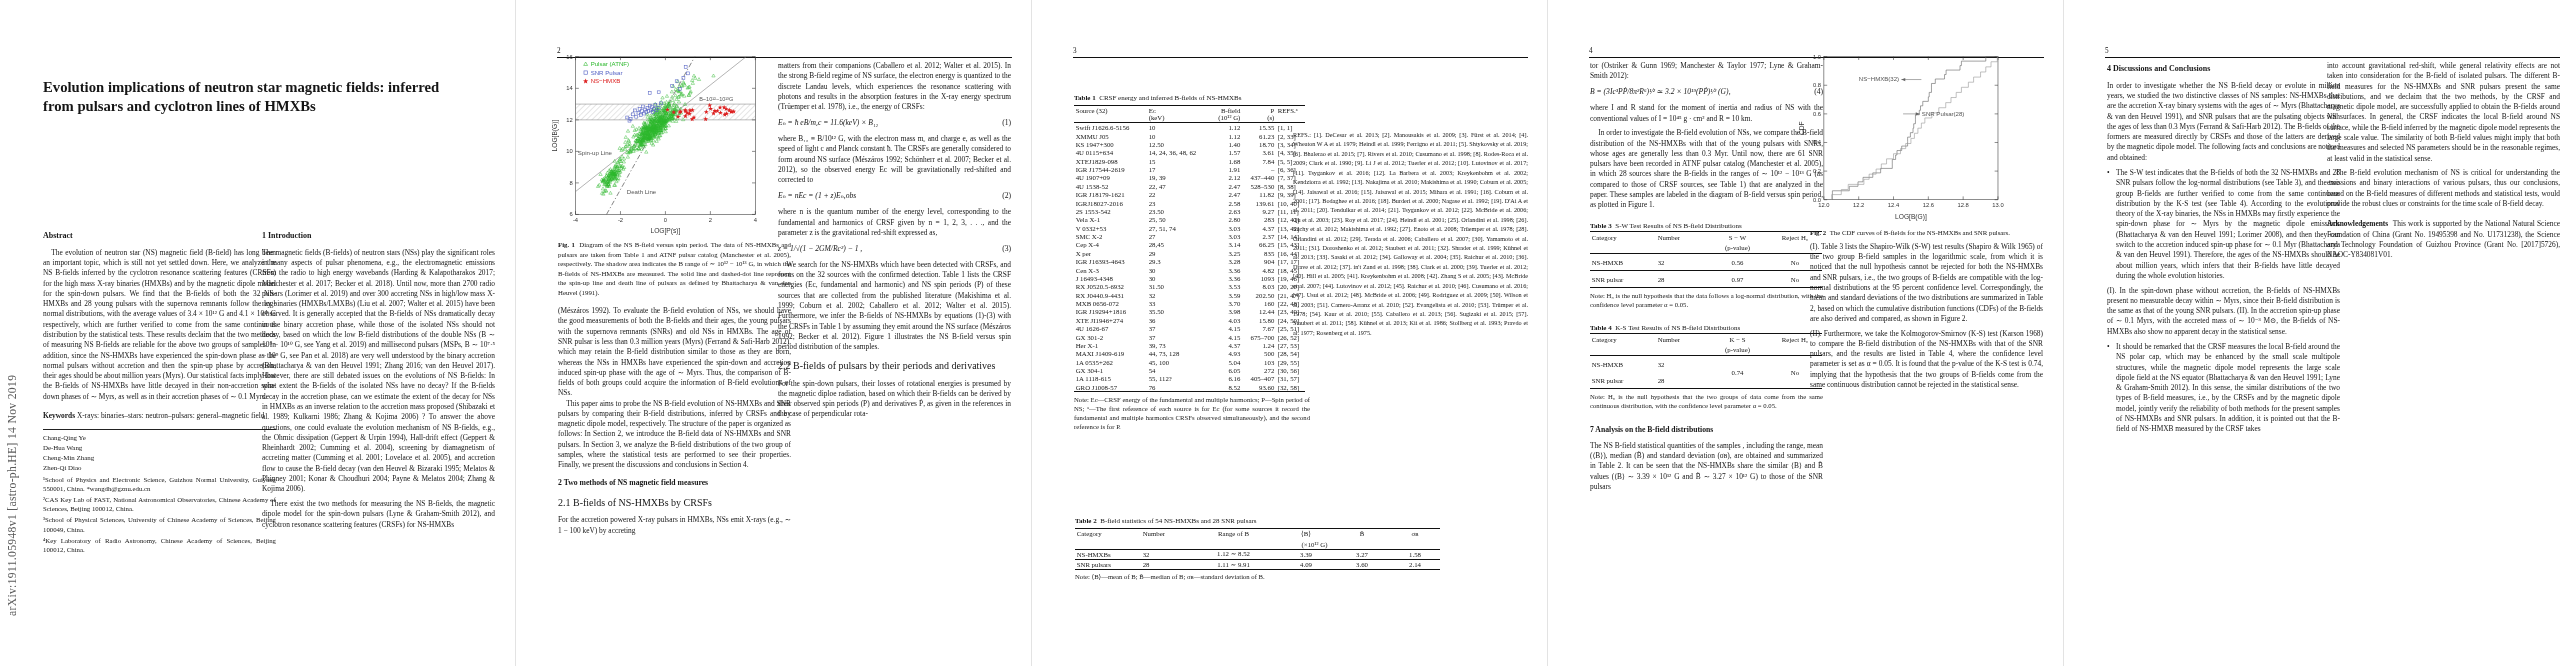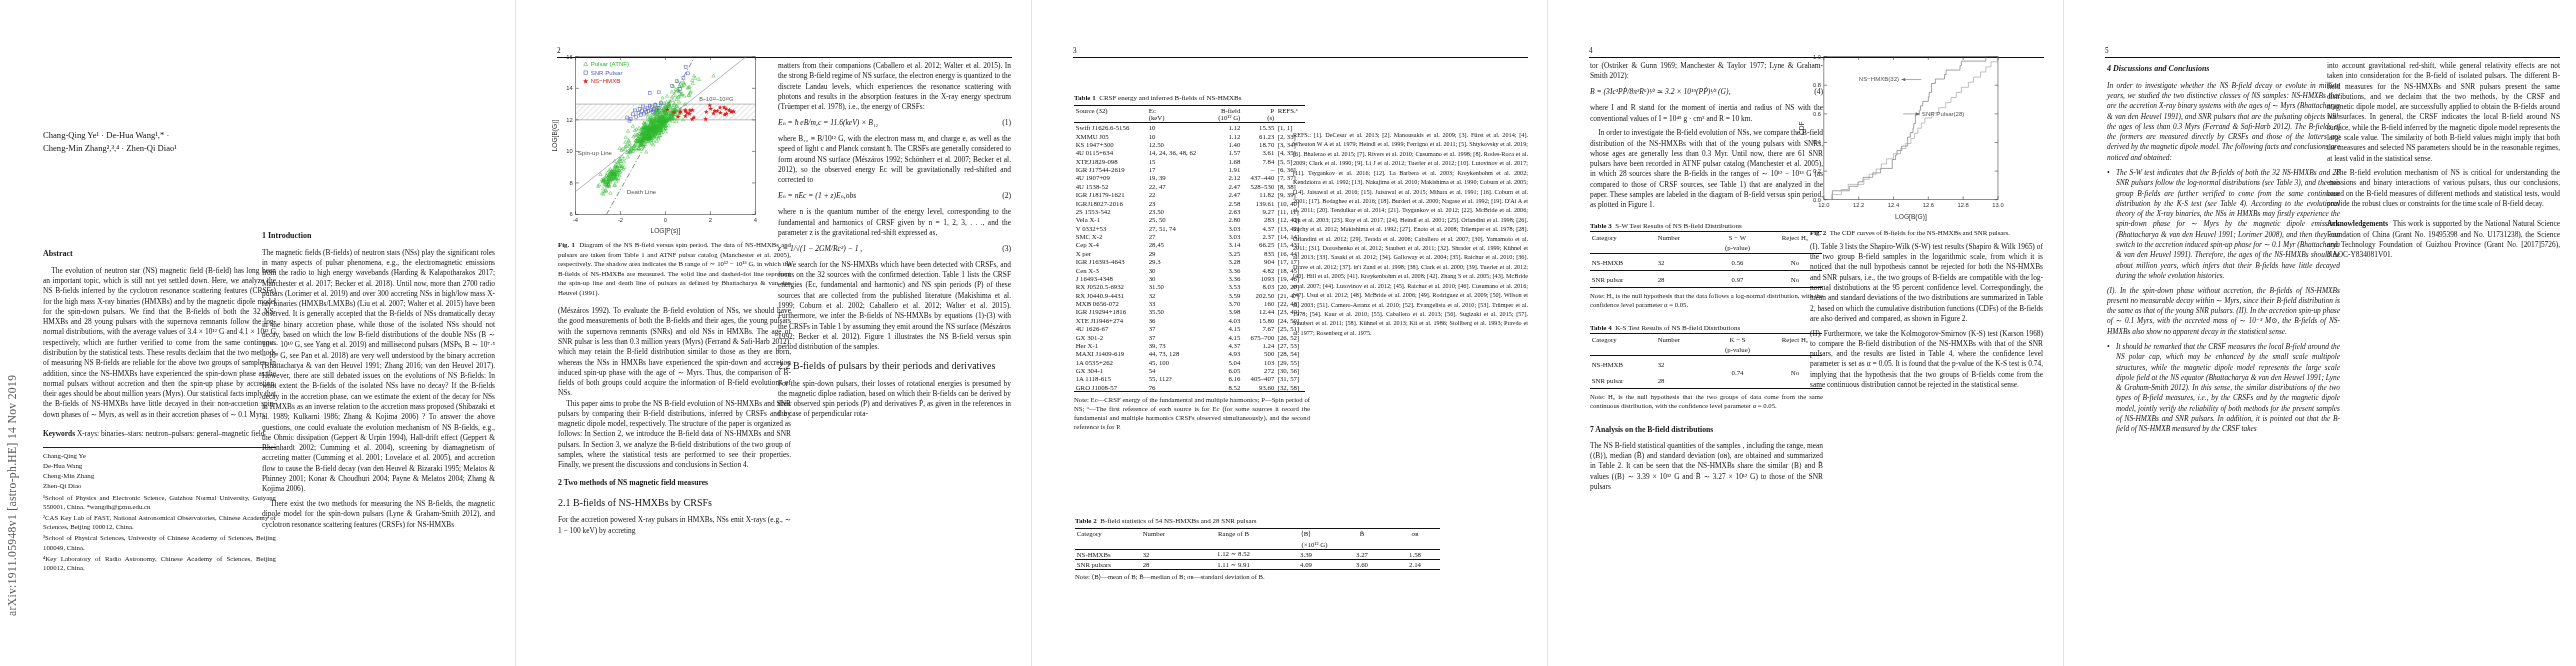--- a/index.html
+++ b/index.html
@@ -45,25 +45,22 @@
   .figwrap{position:absolute;}
   svg text{font-family:"Liberation Sans","DejaVu Sans",sans-serif;}
 </style>
 </head>
 <body>
 
 <div class="sheet">
 
   <section class="page">
     <div class="arxiv">arXiv:1911.05948v1  [astro-ph.HE]  14 Nov 2019</div>
-    <div class="authors">
-      <div>Chang-Qing Ye¹ · De-Hua Wang¹,* ·</div>
-      <div>Cheng-Min Zhang²,³,⁴ · Zhen-Qi Diao¹</div>
-    </div>
-    <div class="col" style="left:43px;top:248px;">
+    <h1 class="title">Evolution implications of neutron star magnetic fields: inferred from pulsars and cyclotron lines of HMXBs</h1>
+    <div class="col" style="left:43px;top:230px;">
       <div class="h1">Abstract</div>
       <p class="ind">The evolution of neutron star (NS) magnetic field (B-field) has long been an important topic, which is still not yet settled down. Here, we analyze the NS B-fields inferred by the cyclotron resonance scattering features (CRSFs) for the high mass X-ray binaries (HMXBs) and by the magnetic dipole model for the spin-down pulsars. We find that the B-fields of both the 32 NS-HMXBs and 28 young pulsars with the supernova remnants follow the log-normal distributions, with the average values of 3.4 × 10¹² G and 4.1 × 10¹² G respectively, which are further verified to come from the same continuous distribution by the statistical tests. These results declaim that the two methods of measuring NS B-fields are reliable for the above two groups of samples. In addition, since the NS-HMXBs have experienced the spin-down phase as the normal pulsars without accretion and then the spin-up phase by accretion, their ages should be about million years (Myrs). Our statistical facts imply that the B-fields of NS-HMXBs have little decayed in their non-accretion spin-down phases of ∼ Myrs, as well as in their accretion phases of ∼ 0.1 Myrs.</p>
       <p class="kw"><span class="b">Keywords</span> <span>X-rays: binaries–stars: neutron–pulsars: general–magnetic field</span></p>
       <div class="fnrule"></div>
       <div class="fn">Chang-Qing Ye</div>
       <div class="fn">De-Hua Wang</div>
       <div class="fn">Cheng-Min Zhang</div>
       <div class="fn">Zhen-Qi Diao</div>
       <p class="affil">¹School of Physics and Electronic Science, Guizhou Normal University, Guiyang 550001, China.  *wangdh@gznu.edu.cn</p>
       <p class="affil">²CAS Key Lab of FAST, National Astronomical Observatories, Chinese Academy of Sciences, Beijing 100012, China.</p>
@@ -1431,21 +1428,21 @@
     <div class="col" style="left:262px;top:228px;">
       <p class="caption"><span class="b">Fig. 2</span>&nbsp;&nbsp;<span>The CDF curves of B-fields for the NS-HMXBs and SNR pulsars.</span></p>
       <p class="sp">(I). Table 3 lists the Shapiro-Wilk (S-W) test results (Shapiro &amp; Wilk 1965) of the two group B-field samples in the logarithmic scale, from which it is noticed that the null hypothesis cannot be rejected for both the NS-HMXBs and SNR pulsars, i.e., the two groups of B-fields are compatible with the log-normal distributions at the 95 percent confidence level. Correspondingly, the mean and standard deviations of the two distributions are summarized in Table 2, based on which the cumulative distribution functions (CDFs) of the B-fields are also derived and compared, as shown in Figure 2.</p>
       <p class="sp">(II). Furthermore, we take the Kolmogorov-Smirnov (K-S) test (Karson 1968) to compare the B-field distribution of the NS-HMXBs with that of the SNR pulsars, and the results are listed in Table 4, where the confidence level parameter is set as α = 0.05. It is found that the p-value of the K-S test is 0.74, implying that the hypothesis that the two groups of B-fields come from the same continuous distribution cannot be rejected in the statistical sense.</p>
     </div>
   </section>
 
   <section class="page">
     <div class="pagenum">5</div>
     <div class="headrule"></div>
-    <div class="col" style="left:43px;top:63px;font-style:italic;">
+    <div class="col" style="left:43px;top:63px;">
       <div class="h1">4 Discussions and Conclusions</div>
       <p>In order to investigate whether the NS B-field decay or evolute in million years, we studied the two distinctive classes of NS samples: NS-HMXBs that are the accretion X-ray binary systems with the ages of ∼ Myrs (Bhattacharya &amp; van den Heuvel 1991), and SNR pulsars that are the pulsating objects with the ages of less than 0.3 Myrs (Ferrand &amp; Safi-Harb 2012). The B-fields of the formers are measured directly by CRSFs and those of the latters are derived by the magnetic dipole model. The following facts and conclusions are noticed and obtained:</p>
       <div class="bullet">
           <span class="bm">•</span>
           <p>The S-W test indicates that the B-fields of both the 32 NS-HMXBs and 28 SNR pulsars follow the log-normal distributions (see Table 3), and the two group B-fields are further verified to come from the same continuous distribution by the K-S test (see Table 4). According to the evolutional theory of the X-ray binaries, the NSs in HMXBs may firstly experience the spin-down phase for ∼ Myrs by the magnetic dipole emissions (Bhattacharya &amp; van den Heuvel 1991; Lorimer 2008), and then they can switch to the accretion induced spin-up phase for ∼ 0.1 Myr (Bhattacharya &amp; van den Heuvel 1991). Therefore, the ages of the NS-HMXBs should be about million years, which infers that their B-fields have little decayed during the whole evolution histories.</p>
         </div>
       <p class="sp">(I). In the spin-down phase without accretion, the B-fields of NS-HMXBs present no measurable decay within ∼ Myrs, since their B-field distribution is the same as that of the young SNR pulsars. (II). In the accretion spin-up phase of ∼ 0.1 Myrs, with the accreted mass of ∼ 10⁻³ M⊙, the B-fields of NS-HMXBs also show no apparent decay in the statistical sense.</p>
       <div class="bullet">
           <span class="bm">•</span>
           <p>It should be remarked that the CRSF measures the local B-field around the NS polar cap, which may be enhanced by the small scale multipole structures, while the magnetic dipole model represents the large scale dipole field at the NS equator (Bhattacharya &amp; van den Heuvel 1991; Lyne &amp; Graham-Smith 2012). In this sense, the similar distributions of the two types of B-field measures, i.e., by the CRSFs and by the magnetic dipole model, jointly verify the reliability of both methods for the present samples of NS-HMXBs and SNR pulsars. In addition, it is pointed out that the B-field of NS-HMXB measured by the CRSF takes</p>

